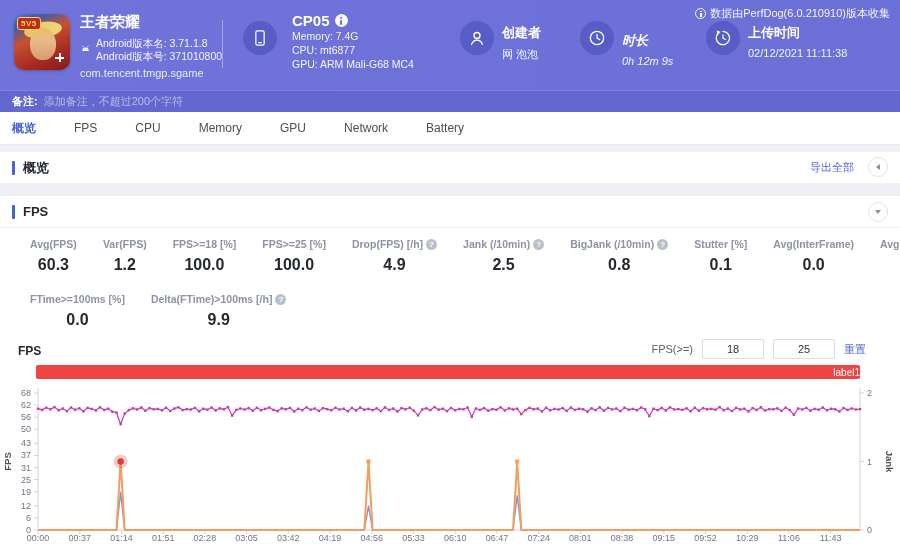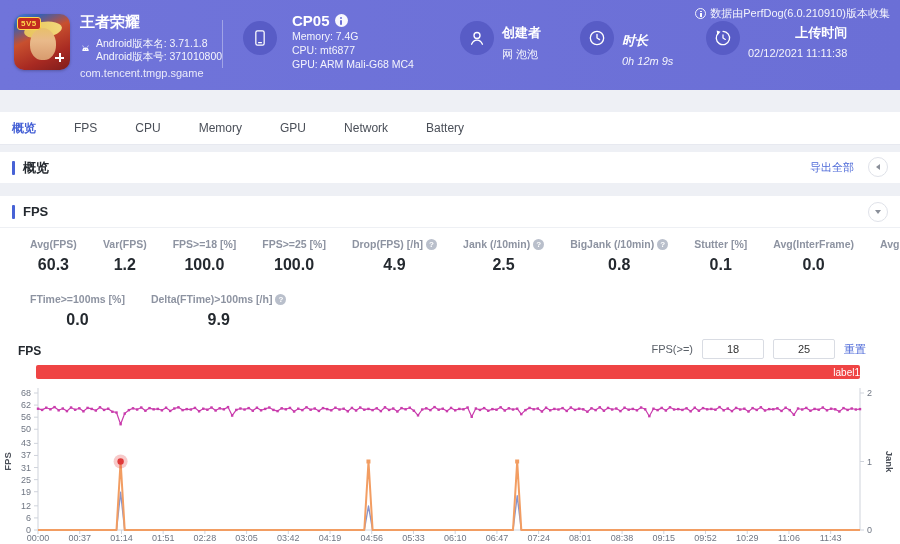--- a/index.html
+++ b/index.html
@@ -180,30 +180,34 @@
       <div class="blk-val">0h 12m 9s</div>
     </div>
 
     <div class="circ" style="left:706px; top:21px;">
       <svg width="20" height="20" viewBox="0 0 24 24">
         <path d="M6.6 6 A8 8 0 1 0 12 4" fill="none" stroke="#fff" stroke-width="1.6" stroke-linecap="round"></path>
         <polygon points="4.4,2.9 9.1,4.6 5.2,8.3" fill="#fff"></polygon>
         <path d="M12 8.2 V12 l2.8 1.7" fill="none" stroke="#fff" stroke-width="1.5" stroke-linecap="round"></path>
       </svg>
     </div>
-    <div style="position:absolute; left:748px; top:24px;text-align:right;">
+    <div style="position:absolute; left:748px; top:24px;">
       <div class="blk-title">上传时间</div>
       <div class="blk-val">02/12/2021 11:11:38</div>
     </div>
 
     <div class="collected">
       <span class="info-o"></span><span>数据由PerfDog(6.0.210910)版本收集</span>
     </div>
   </header>
 
+  <div class="remark">
+    <span class="lab">备注:</span>
+    <span class="ph">添加备注，不超过200个字符</span>
+  </div>
 
   <nav class="tabs">
       <div class="tab active">概览</div>
       <div class="tab">FPS</div>
       <div class="tab">CPU</div>
       <div class="tab">Memory</div>
       <div class="tab">GPU</div>
       <div class="tab">Network</div>
       <div class="tab">Battery</div>
     </nav>

